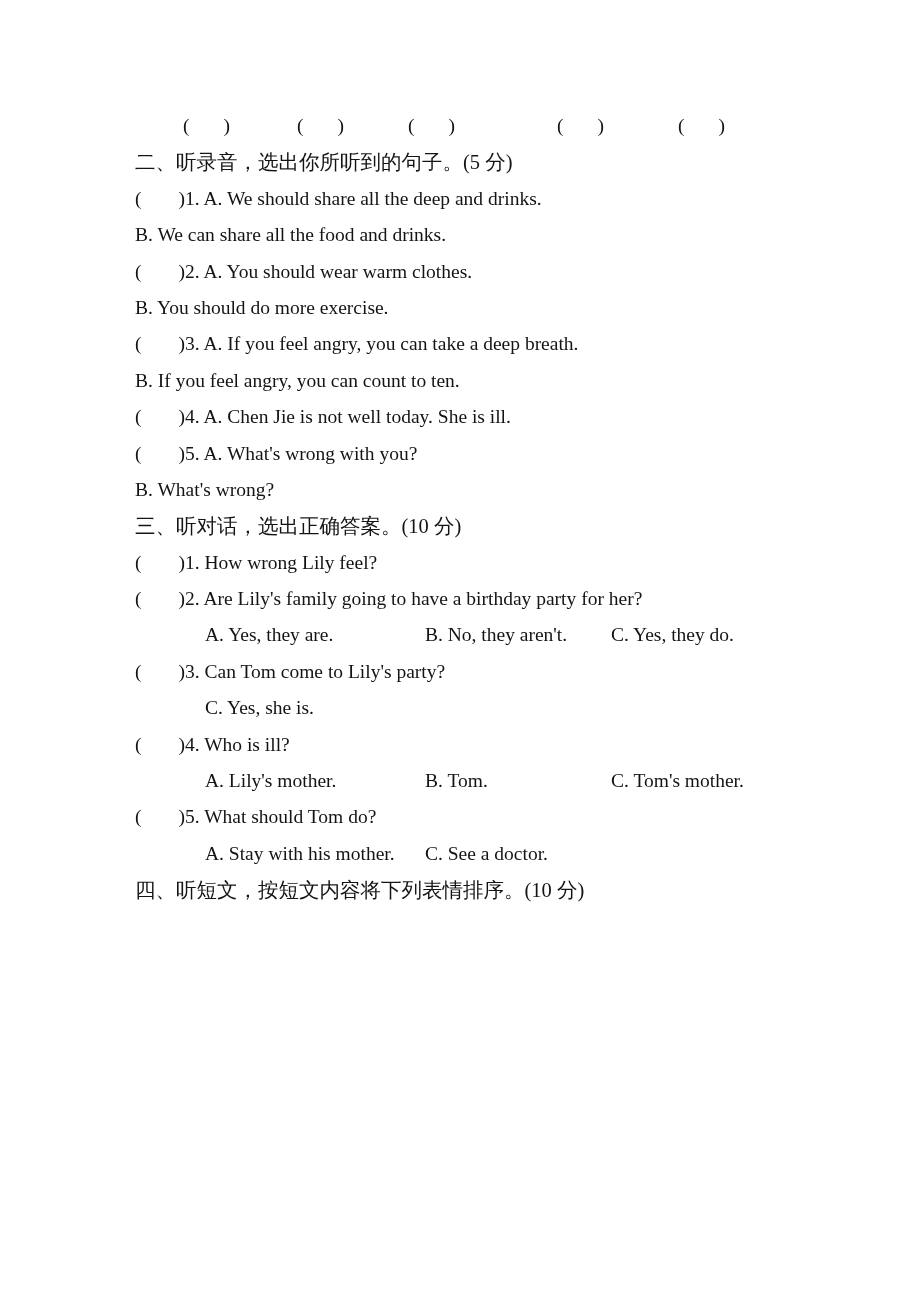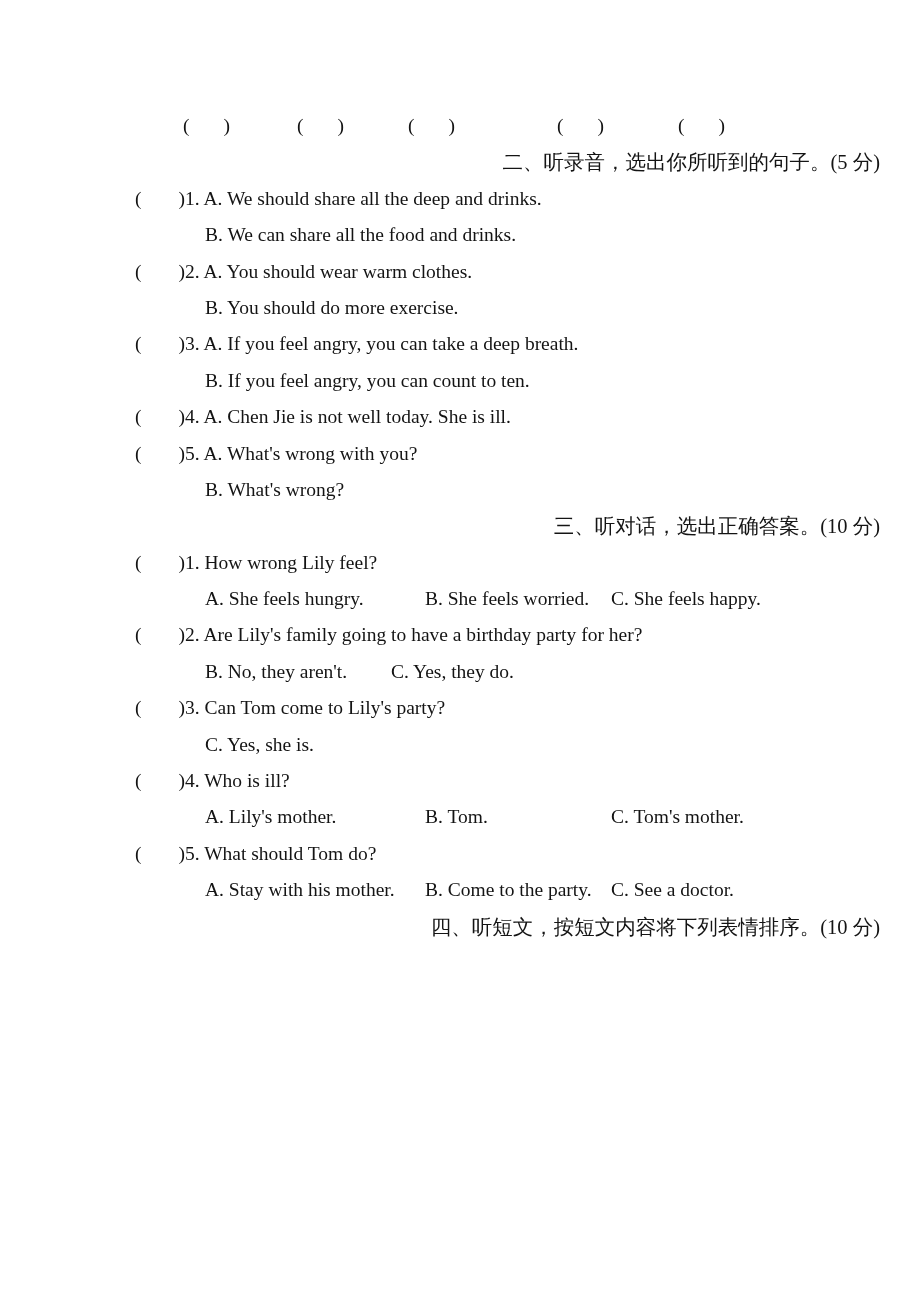--- a/index.html
+++ b/index.html
@@ -18,34 +18,33 @@
     font-family: "Liberation Serif", "DejaVu Serif", serif;
     font-size: 19.5px;
     color: #141414;
     line-height: 36.4px;
   }
   .line { white-space: nowrap; height: 36.4px; }
   .heading {
     font-size: 20.5px;
     font-weight: normal;
     margin: 0;
-    text-align: right;
   }
   
   .answer-row { margin-left: 48px; }
   .pp { display: inline-block; }
   .pgap { display: inline-block; width: 34px; }
   .answer-row .pp:nth-child(1) { margin-right: 67px; }
   .answer-row .pp:nth-child(2) { margin-right: 64px; }
   .answer-row .pp:nth-child(3) { margin-right: 102px; }
   .answer-row .pp:nth-child(4) { margin-right: 74px; }
   
   .qgap { display: inline-block; width: 37px; }
   
-  .bline { margin-left: 70px; }
+  .bline { }
   .optrow { display: flex; margin-left: 70px; }
   .optcell { flex: 0 0 auto; white-space: nowrap; }
   .opt-a { width: 220px; }
   .opt-b { width: 186px; }
   .opt-c { }
 </style>
 </head>
 <body>
 
 <div class="page">
@@ -64,46 +63,41 @@
   <div class="line bline"><span>B.</span> <span>If you feel angry, you can count to ten.</span></div>
 
   <div class="line qline"><span>(</span><span class="qgap"></span><span>)</span><span>4.</span> <span>A.</span> <span>Chen Jie is not well today. She is ill.</span></div>
 
   <div class="line qline"><span>(</span><span class="qgap"></span><span>)</span><span>5.</span> <span>A.</span> <span>What's wrong with you?</span></div>
   <div class="line bline"><span>B.</span> <span>What's wrong?</span></div>
 
   <h2 class="line heading">三、听对话，选出正确答案。(10 分)</h2>
 
   <div class="line qline"><span>(</span><span class="qgap"></span><span>)</span><span>1.</span> <span>How wrong Lily feel?</span></div>
-  <div class="line optrow">
-      <span class="optcell opt-a"><span>A.</span> <span>She feels hungry.</span></span>
-      <span class="optcell opt-b"><span>B.</span> <span>She feels worried.</span></span>
-      <span class="optcell opt-c"><span>C.</span> <span>She feels happy.</span></span>
-    </div>
 
   <div class="line qline"><span>(</span><span class="qgap"></span><span>)</span><span>2.</span> <span>Are Lily's family going to have a birthday party for her?</span></div>
   <div class="line optrow">
+      <span class="optcell opt-a"><span>A.</span> <span>Yes, they are.</span></span>
       <span class="optcell opt-b"><span>B.</span> <span>No, they aren't.</span></span>
       <span class="optcell opt-c"><span>C.</span> <span>Yes, they do.</span></span>
     </div>
 
   <div class="line qline"><span>(</span><span class="qgap"></span><span>)</span><span>3.</span> <span>Can Tom come to Lily's party?</span></div>
   <div class="line optrow">
       <span class="optcell opt-c"><span>C.</span> <span>Yes, she is.</span></span>
     </div>
 
   <div class="line qline"><span>(</span><span class="qgap"></span><span>)</span><span>4.</span> <span>Who is ill?</span></div>
   <div class="line optrow">
       <span class="optcell opt-a"><span>A.</span> <span>Lily's mother.</span></span>
       <span class="optcell opt-b"><span>B.</span> <span>Tom.</span></span>
       <span class="optcell opt-c"><span>C.</span> <span>Tom's mother.</span></span>
     </div>
 
   <div class="line qline"><span>(</span><span class="qgap"></span><span>)</span><span>5.</span> <span>What should Tom do?</span></div>
   <div class="line optrow">
       <span class="optcell opt-a"><span>A.</span> <span>Stay with his mother.</span></span>
-      <span class="optcell opt-b"><span>B.</span> <span>Come to the party.</span></span>
       <span class="optcell opt-c"><span>C.</span> <span>See a doctor.</span></span>
     </div>
 
   <h2 class="line heading">四、听短文，按短文内容将下列表情排序。(10 分)</h2>
 
 </div>
 
 </body></html>

